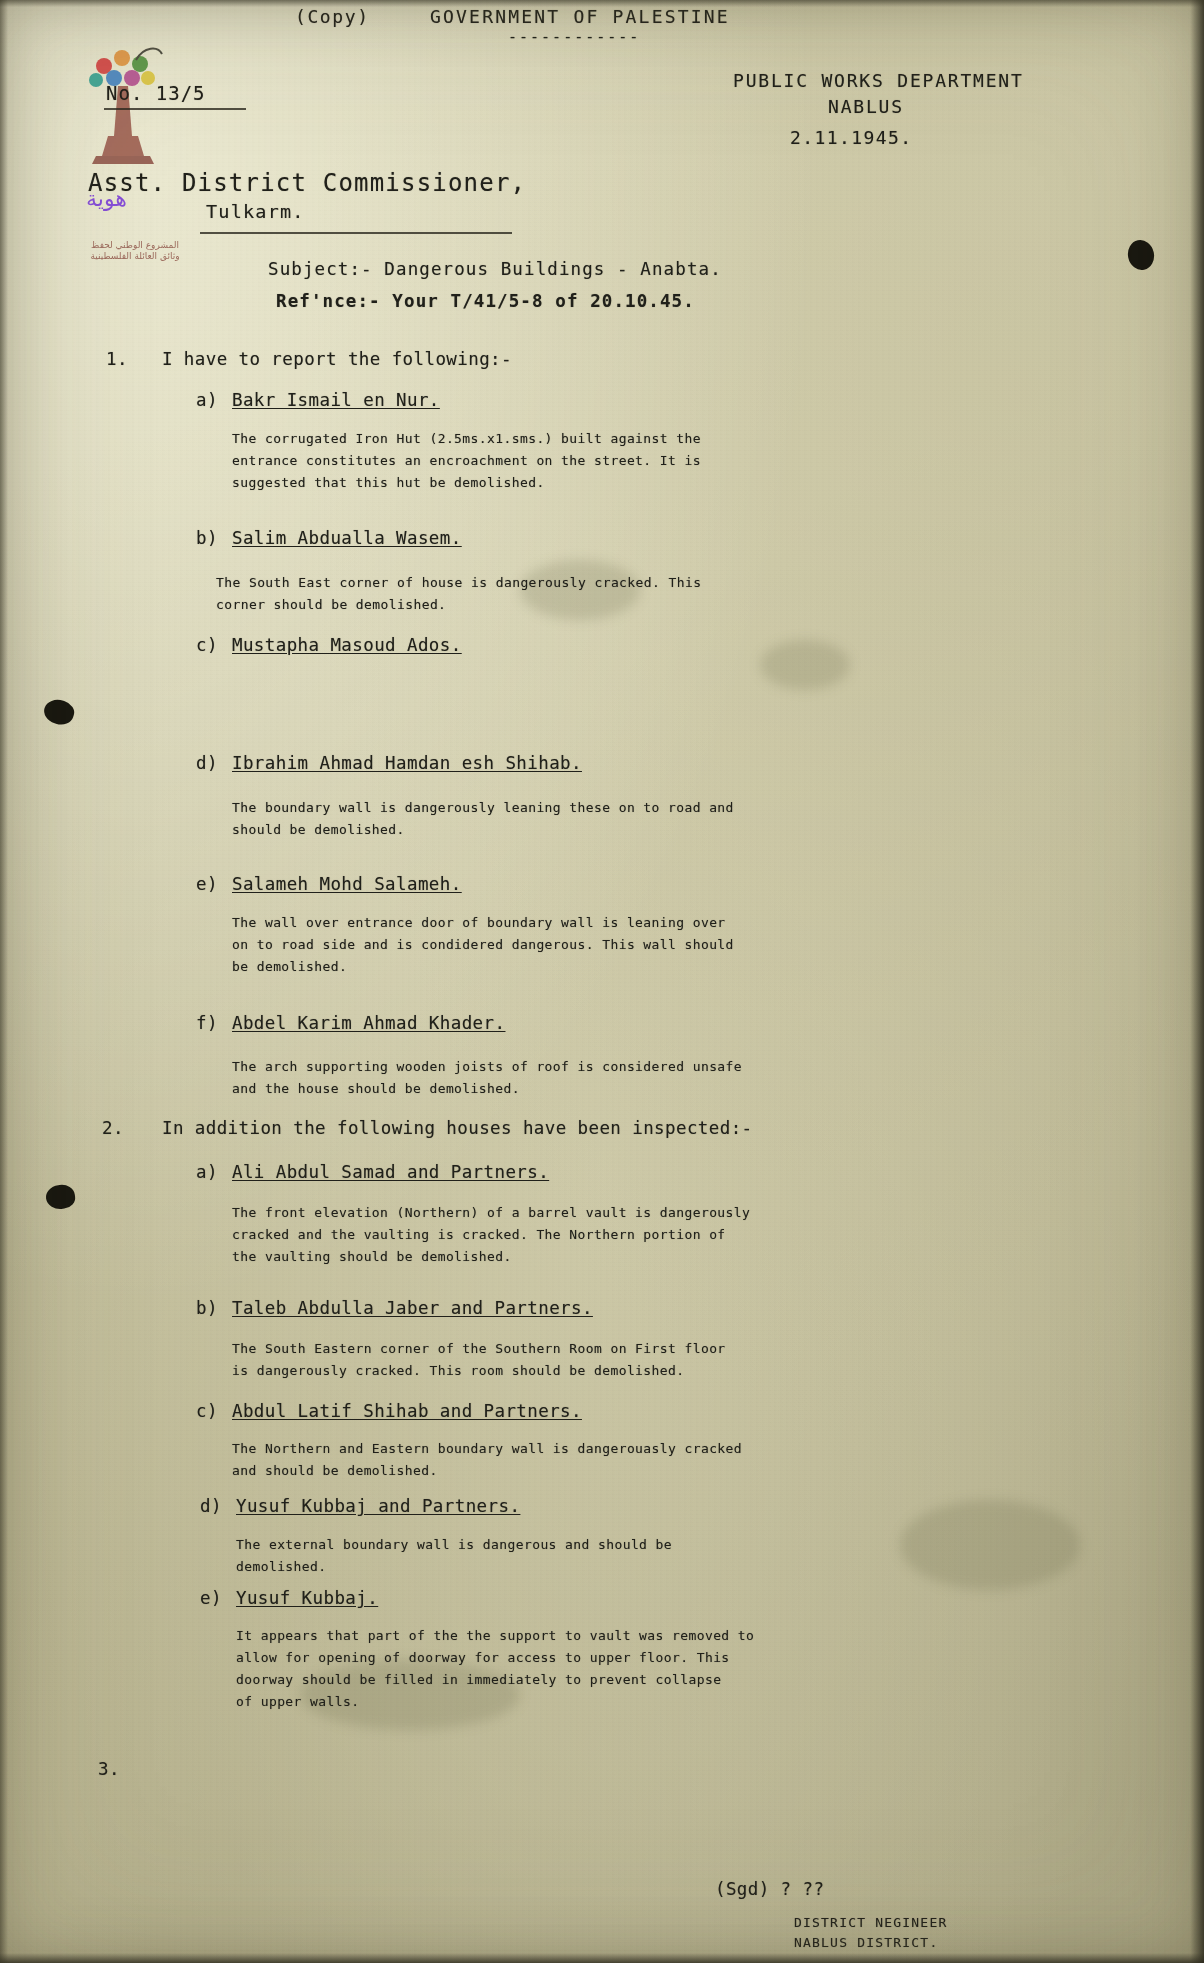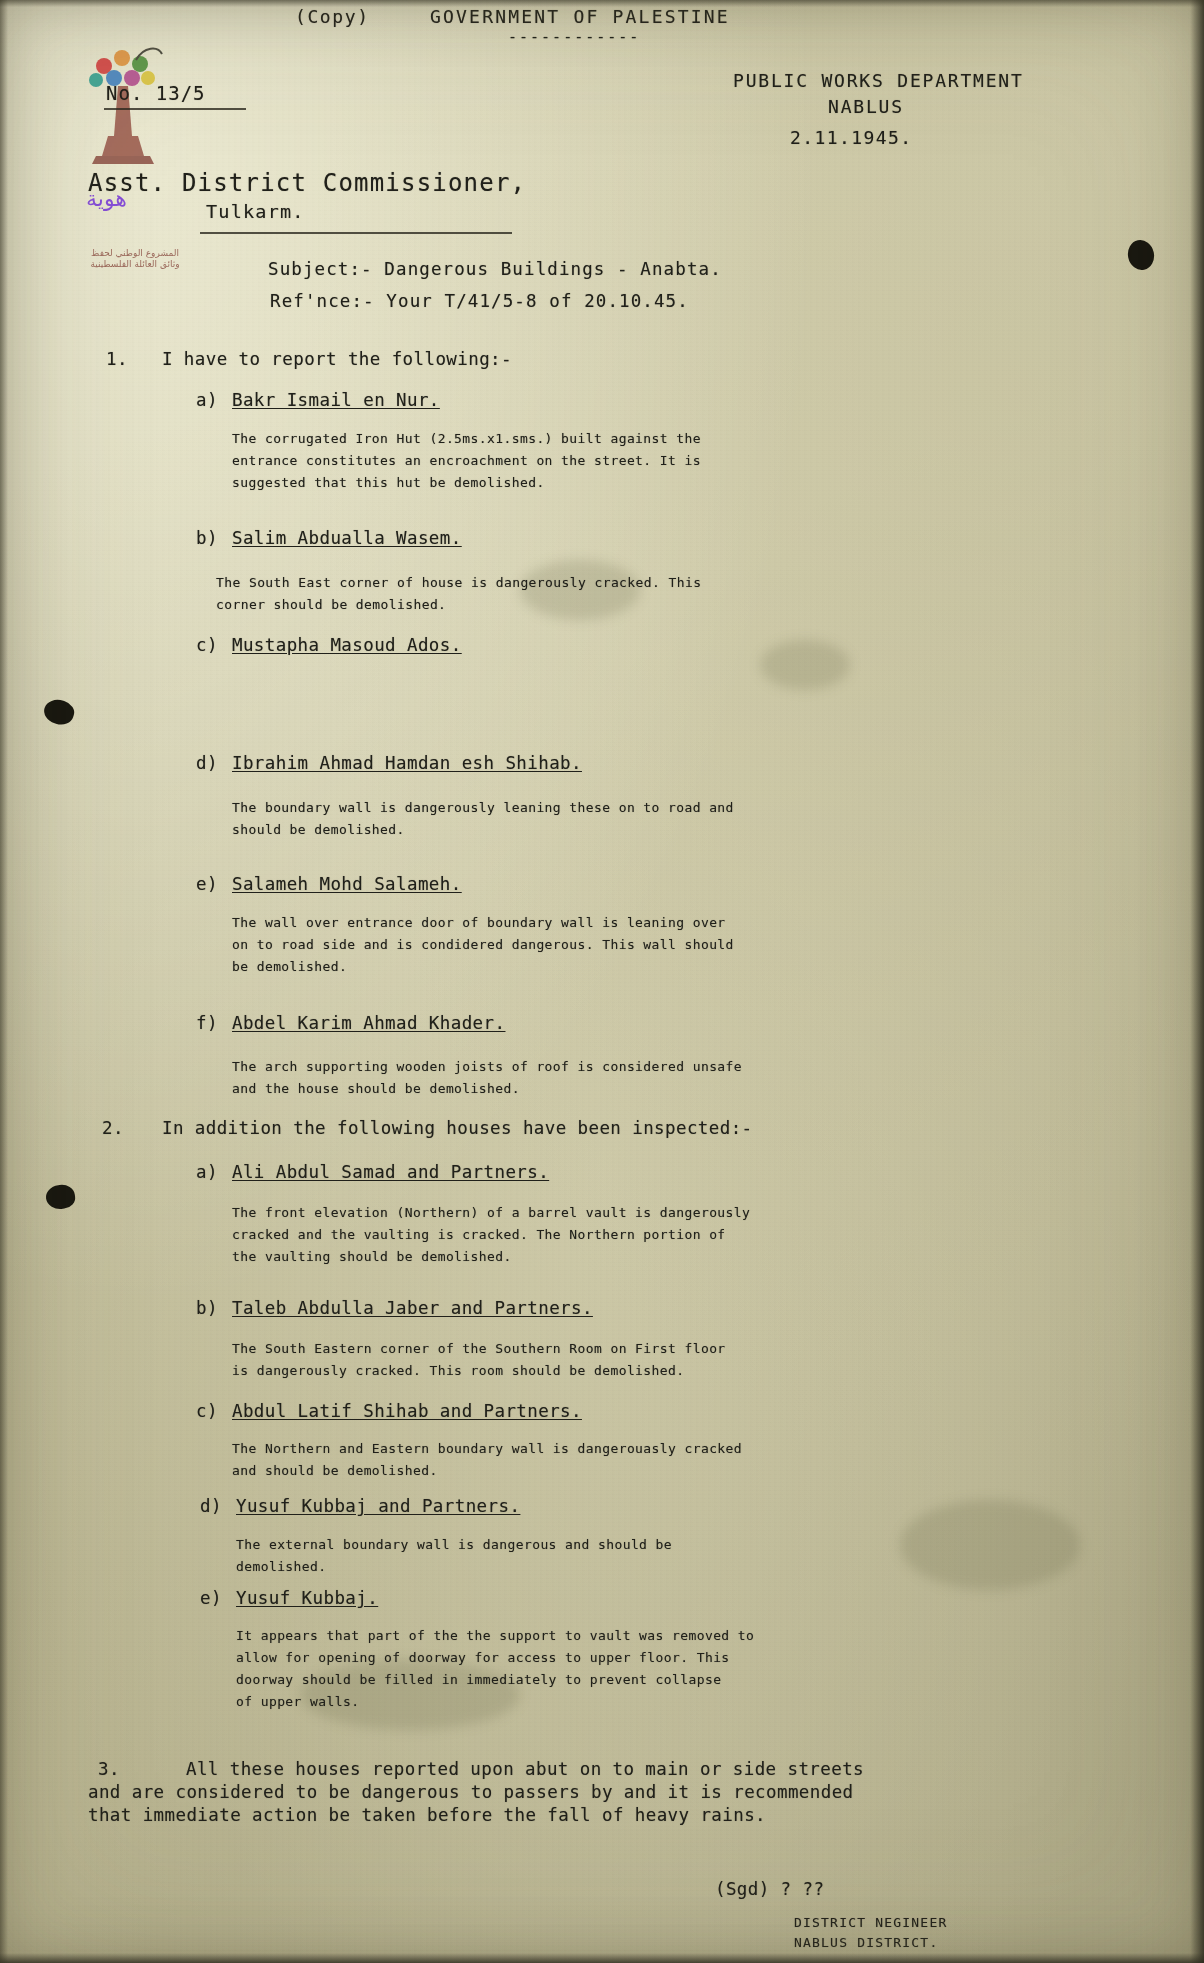--- a/index.html
+++ b/index.html
@@ -157,21 +157,21 @@
         <path d="M44 46 L54 46 L58 96 L40 96 Z" fill="#9a5a4c"></path>
         <path d="M34 96 L64 96 L70 116 L28 116 Z" fill="#9a5a4c"></path>
 
         <path d="M22 116 L76 116 L80 124 L18 124 Z" fill="#8e5347"></path>
 
         <path d="M62 20 C70 6, 84 6, 88 14" stroke="#3b3a30" stroke-width="2" fill="none"></path>
       </g>
     </svg>
   </div>
   <div id="hawiya">هوية</div>
-  <div id="stamp-arabic" style="top:248px; white-space:pre-line;">المشروع الوطني لحفظ
+  <div id="stamp-arabic" style="top:240px; white-space:pre-line;">المشروع الوطني لحفظ
 وثائق العائلة الفلسطينية</div>
 
   <div class="blob" id="blob1"></div>
   <div class="blob" id="blob2"></div>
   <div class="blob" id="blob3"></div>
 
   <div class="tx hdr" style="left:295px; top:6px;">(Copy)</div>
   <div class="tx hdr" style="left:430px; top:6px; letter-spacing:2.2px;">GOVERNMENT OF PALESTINE</div>
   <div class="tx" style="left:508px; top:28px; font-size:15px; letter-spacing:2px;">------------</div>
 
@@ -180,21 +180,21 @@
   <div class="tx hdr" style="left:790px; top:127px; letter-spacing:1.4px;">2.11.1945.</div>
 
   <div class="tx" style="left:106px; top:82px; font-size:19px; letter-spacing:1px;">No. 13/5</div>
   <div class="rule" style="left:104px; top:108px; width:142px;"></div>
 
   <div class="tx t17" style="left:88px; top:172px; letter-spacing:1.2px; font-size:24px;">Asst. District Commissioner,</div>
   <div class="tx t17" style="left:206px; top:200px; letter-spacing:1.2px; font-size:18.5px;">Tulkarm.</div>
   <div class="rule" style="left:200px; top:232px; width:312px;"></div>
 
   <div class="tx t17" style="left:268px; top:258px; letter-spacing:1.1px;">Subject:- Dangerous Buildings - Anabta.</div>
-  <div class="tx t17" style="left:270px; top:290px; letter-spacing:1.1px;">Ref'nce:- Your T/41/5-8 of 20.10.45.</div>
+  <div class="tx t17" style="left:276px; top:290px; letter-spacing:1.1px;font-weight:bold;">Ref'nce:- Your T/41/5-8 of 20.10.45.</div>
 
   <div class="tx t17" style="left:106px; top:348px;">1.</div>
   <div class="tx t17" style="left:162px; top:348px;">I have to report the following:-</div>
 
   <div class="tx t17" style="left:196px; top:389px;">a)</div>
   <div class="tx t17 u" style="left:232px; top:389px;">Bakr Ismail en Nur.</div>
   <div class="tx t16" style="left:232px; top:428px;">The corrugated Iron Hut (2.5ms.x1.sms.) built against the
 entrance constitutes an encroachment on the street. It is
 suggested that this hut be demolished.</div>
 
@@ -247,23 +247,20 @@
 demolished.</div>
 
   <div class="tx t17" style="left:200px; top:1587px;">e)</div>
   <div class="tx t17 u" style="left:236px; top:1587px;">Yusuf Kubbaj.</div>
   <div class="tx t16" style="left:236px; top:1625px;">It appears that part of the the support to vault was removed to
 allow for opening of doorway for access to upper floor. This
 doorway should be filled in immediately to prevent collapse
 of upper walls.</div>
 
   <div class="tx t17" style="left:98px; top:1758px;">3.</div>
-  <div class="tx t17" style="left:88px; top:1758px; text-indent:98px;">All these houses reported upon abut on to main or side streets
-and are considered to be dangerous to passers by and it is recommended
-that immediate action be taken before the fall of heavy rains.</div>
 
   <div class="tx t17" style="left:715px; top:1878px;">(Sgd) ? ??</div>
   <div class="tx t16" style="left:794px; top:1912px; letter-spacing:1.2px;">DISTRICT NEGINEER</div>
   <div class="tx t16" style="left:794px; top:1932px; letter-spacing:1.2px;">NABLUS DISTRICT.</div>
 
   <div id="edge-shadow"></div>
   <div class="scan-edge-right"></div>
   <div class="scan-edge-bottom"></div>
   <div class="scan-edge-top"></div>
   <div class="scan-edge-left"></div>

